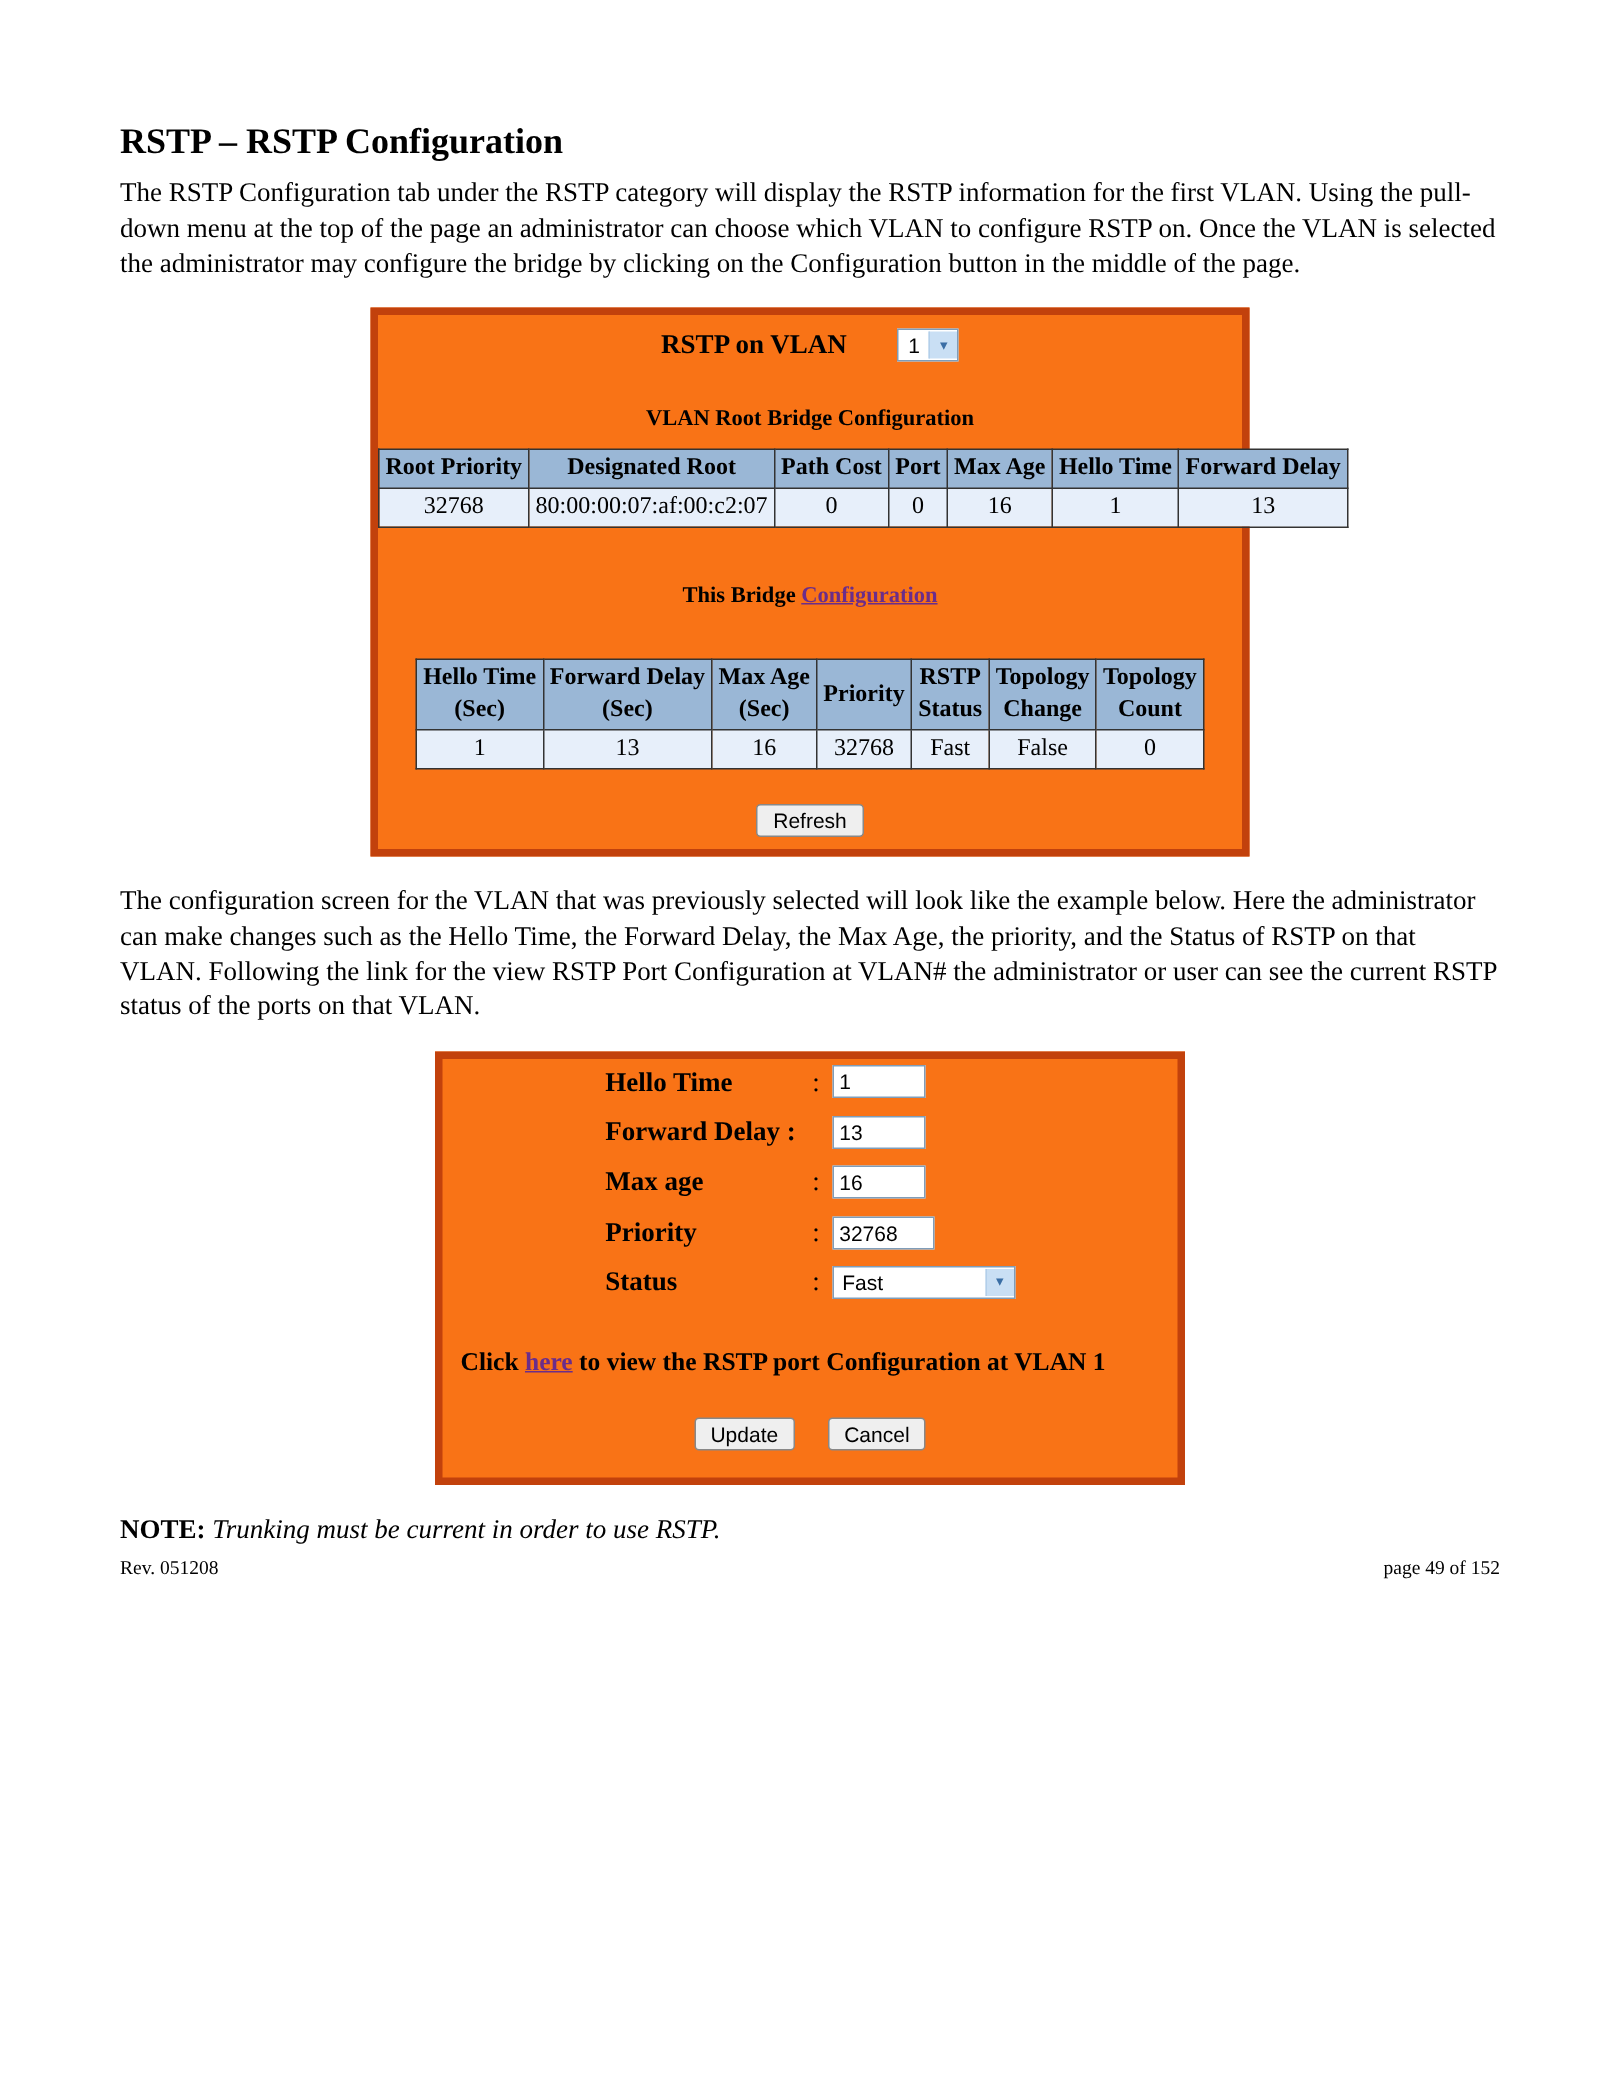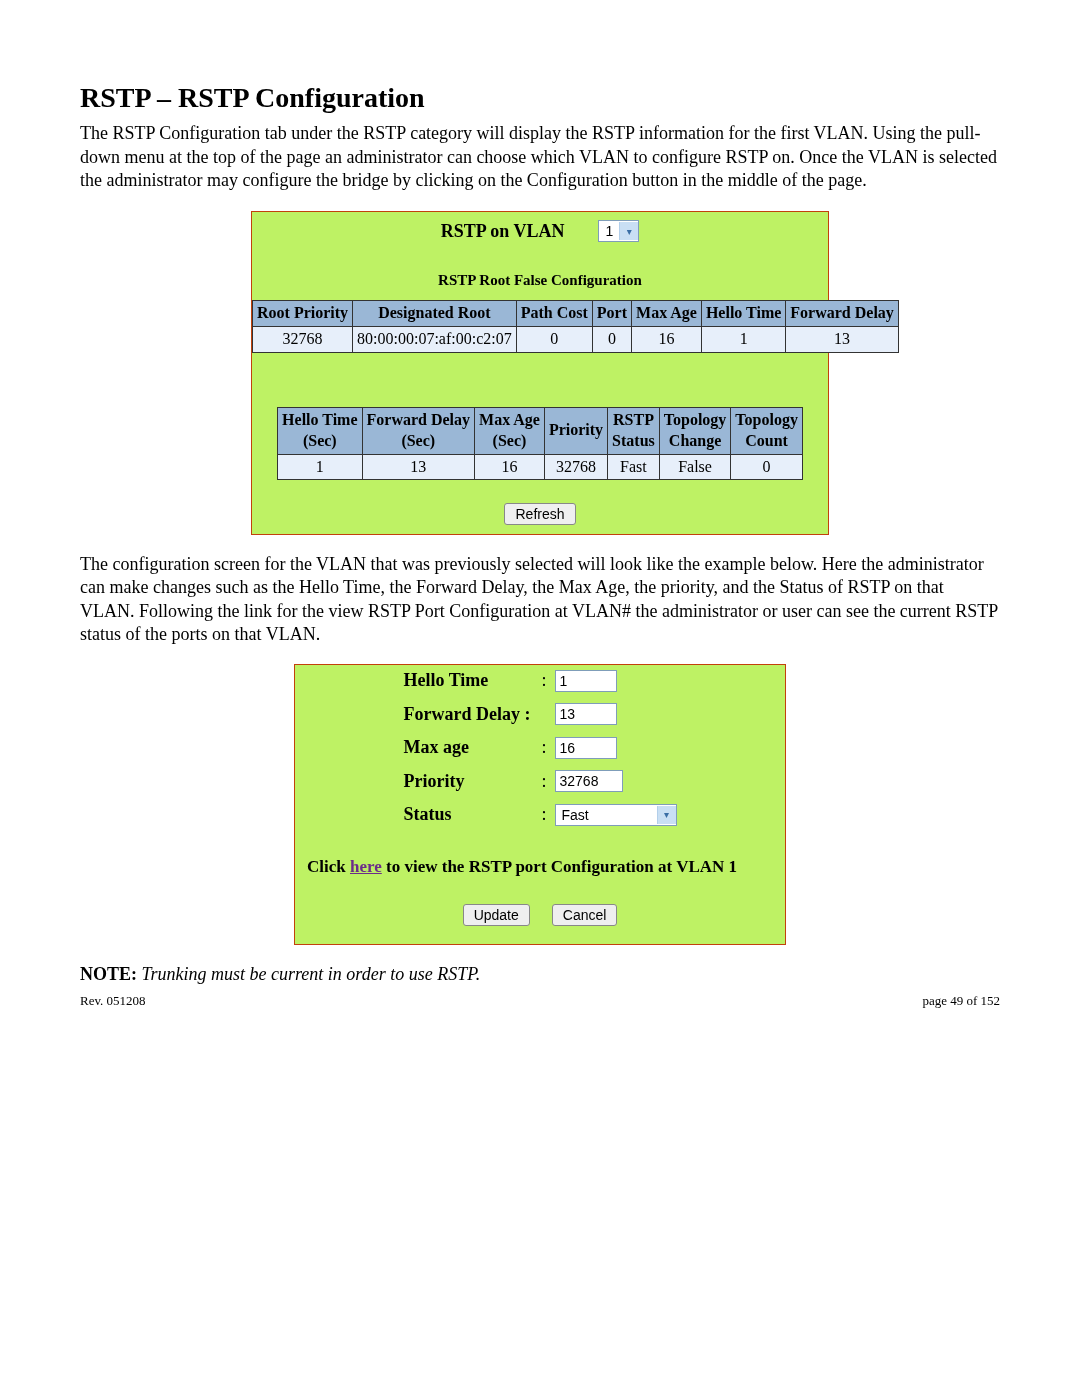--- a/index.html
+++ b/index.html
@@ -7,31 +7,31 @@
     margin: 0;
     padding: 80px 80px 60px 80px;
     background: #fff;
     color: #000;
     font-size: 18px;
     line-height: 1.3;
     width: 1080px;
     box-sizing: border-box;
   }
   h2.page-heading {
-    font-size: 28px;
+    font-size: 24px;
     font-weight: bold;
     margin: 0 0 6px 0;
   }
   p.body-text {
     margin: 0 0 10px 0;
   }
   .panel-box {
-    border: 1px solid #c2410c;
+    border: 5px solid #c2410c;
     margin: 18px auto;
-    background: #bef264;
+    background: #f97316;
     text-align: center;
   }
   .panel1 { width: 576px; }
   .panel2 { width: 490px; }
   .panel-inner { padding: 4px 0 8px 0; }
   .panel-title-row {
     display: flex;
     align-items: center;
     justify-content: center;
     gap: 34px;
@@ -171,21 +171,21 @@
 <div class="panel-box panel1">
   <div class="panel-inner">
     <div class="panel-title-row">
       <span class="panel-title">RSTP on VLAN</span>
       <span class="sm-select">
         <span class="val">1</span>
         <span class="arrow">▾</span>
       </span>
     </div>
 
-    <div class="sub-heading">RSTP Root False Configuration</div>
+    <div class="sub-heading">VLAN Root Bridge Configuration</div>
 
     <table class="data-table">
       <tbody>
           <tr>
         <th>Root Priority</th>
         <th>Designated Root</th>
         <th>Path Cost</th>
         <th>Port</th>
         <th>Max Age</th>
         <th>Hello Time</th>
@@ -198,20 +198,23 @@
         <td>0</td>
         <td>16</td>
         <td>1</td>
         <td>13</td>
       </tr>
     </tbody>
       </table>
 
     <div class="gap"></div>
 
+    <div class="sub-heading">
+      <span>This Bridge </span><span class="config-link">Configuration</span>
+    </div>
 
     <div class="gap-sm"></div>
 
     <table class="data-table">
       <tbody>
           <tr>
         <th><span>Hello Time</span><br><span>(Sec)</span></th>
         <th><span>Forward Delay</span><br><span>(Sec)</span></th>
         <th><span>Max Age</span><br><span>(Sec)</span></th>
         <th><span>Priority</span></th>

